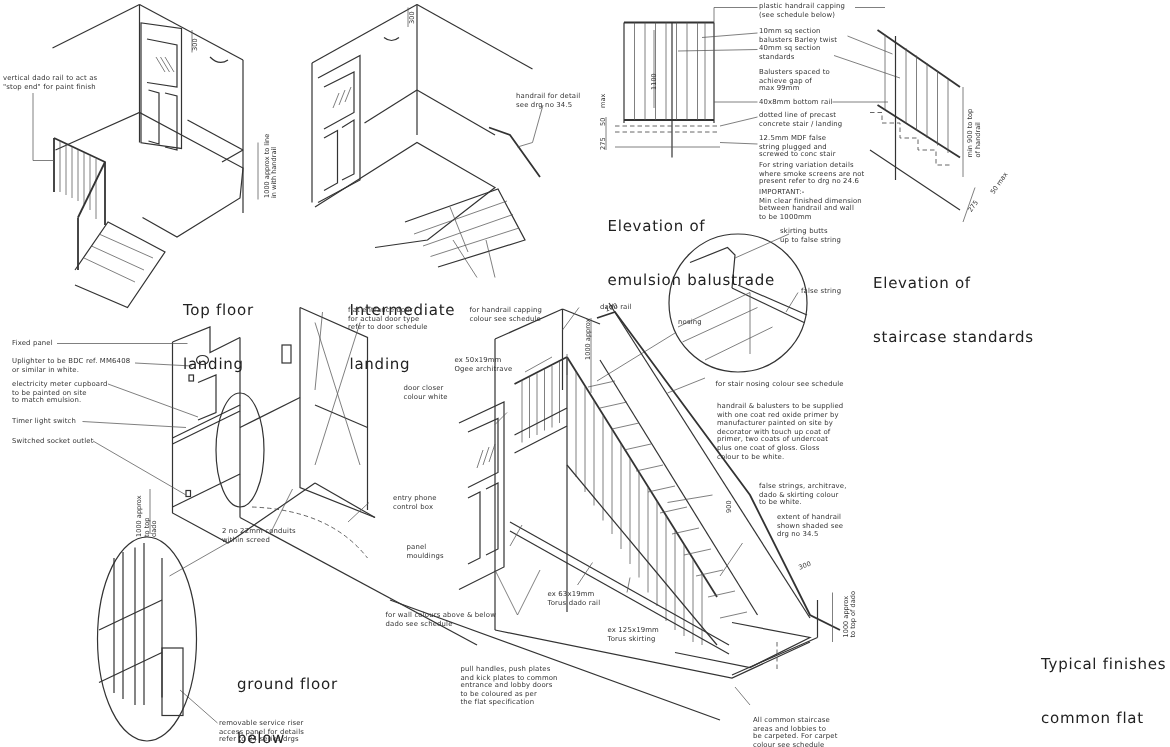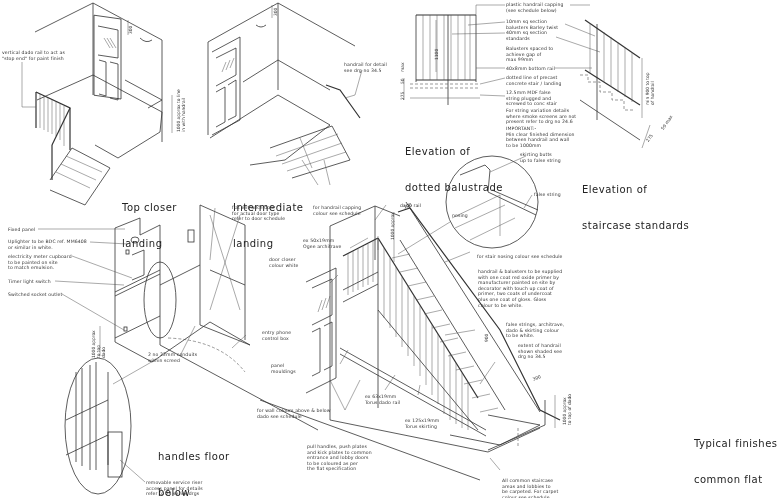--- a/index.html
+++ b/index.html
@@ -319,21 +319,21 @@
     </g>
   </g>
 </svg>
 
 <div class="note" style="left:2px;top:50px;">vertical dado rail to act as
 "stop end" for paint finish</div>
 <div class="dim" style="left:128px;top:34px;transform:rotate(-90deg);">300</div>
 <div class="dim" style="left:176px;top:132px;transform:rotate(-90deg);">1000 approx to line
 in with handrail</div>
 <div class="title" style="left:122px;top:178px;">
-  <div>Top closer</div>
+  <div>Top floor</div>
   <div>landing</div>
 </div>
 
 <div class="note" style="left:344px;top:62px;">handrail for detail
 see drg no 34.5</div>
 <div class="dim" style="left:273px;top:16px;transform:rotate(-90deg);">300</div>
 <div class="title" style="left:233px;top:178px;">
   <div>Intermediate</div>
   <div>landing</div>
 </div>
@@ -359,21 +359,21 @@
 <div class="note" style="left:506px;top:126px;">IMPORTANT:-
 Min clear finished dimension
 between handrail and wall
 to be 1000mm</div>
 <div class="dim" style="left:434px;top:60px;transform:rotate(-90deg);">1100</div>
 <div class="dim" style="left:400px;top:100px;transform:rotate(-90deg);">275</div>
 <div class="dim" style="left:400px;top:84px;transform:rotate(-90deg);">50</div>
 <div class="dim" style="left:400px;top:72px;transform:rotate(-90deg);">max</div>
 <div class="title" style="left:405px;top:122px;">
   <div>Elevation of</div>
-  <div>dotted balustrade</div>
+  <div>emulsion balustrade</div>
 </div>
 
 <div class="dim" style="left:645px;top:105px;transform:rotate(-90deg);">min 900 to top
 of handrail</div>
 <div class="dim" style="left:645px;top:140px;transform:rotate(-55deg);">275</div>
 <div class="dim" style="left:660px;top:128px;transform:rotate(-55deg);">50 max</div>
 <div class="title" style="left:582px;top:160px;">
   <div>Elevation of</div>
   <div>staircase standards</div>
 </div>
@@ -398,21 +398,21 @@
 control box</div>
 <div class="note" style="left:148px;top:352px;">2 no 22mm conduits
 within screed</div>
 <div class="note" style="left:146px;top:480px;">removable service riser
 access panel for details
 refer to 24 series drgs</div>
 <div class="dim" style="left:91px;top:358px;transform:rotate(-90deg);">1000 approx
 to top
 dado</div>
 <div class="title" style="left:158px;top:427px;">
-  <div>handles floor</div>
+  <div>ground floor</div>
   <div>below</div>
 </div>
 
 <div class="note" style="left:313px;top:205px;">for handrail capping
 colour see schedule</div>
 <div class="note" style="left:303px;top:238px;">ex 50x19mm
 Ogee architrave</div>
 <div class="note" style="left:269px;top:257px;">door closer
 colour white</div>
 <div class="note" style="left:271px;top:363px;">panel

